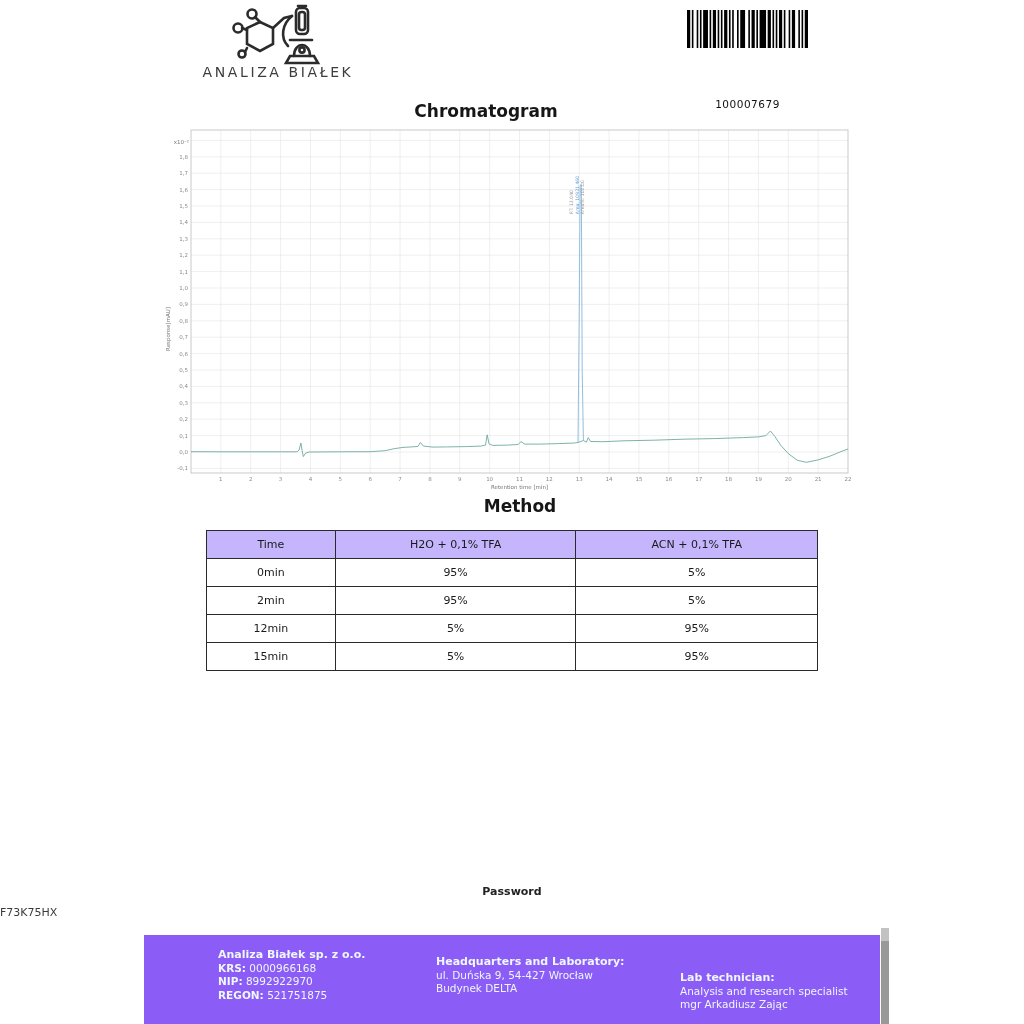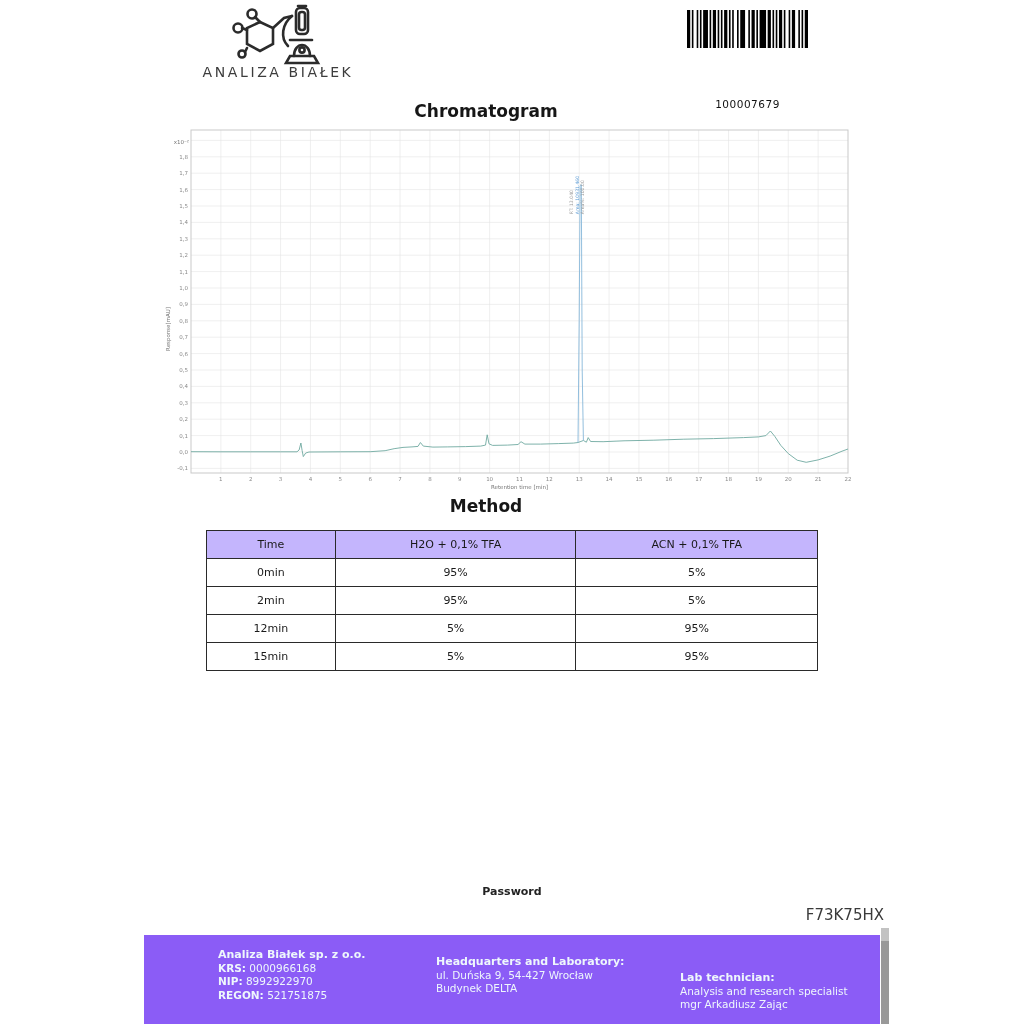--- a/index.html
+++ b/index.html
@@ -12,40 +12,40 @@
   .logo-text{left:178px;top:64px;width:200px;text-align:center;
              font-size:14px;letter-spacing:2.6px;color:#3d3d3d;}
   .barcode{left:687px;top:10px;width:121px;height:38px;}
   .barcode-number{left:667px;top:54px;width:161px;text-align:center;
                   font-size:10.5px;color:#111;letter-spacing:.5px;margin-top:44px;}
 
   
   .section-title{left:0;width:972px;text-align:center;
                  font-weight:bold;font-size:17px;color:#161616;}
   .title-chromatogram{top:101px;}
-  .title-method{top:496px;}
+  .title-method{top:496px;margin-left:34px;}
 
   
   .chart-wrap{left:160px;top:126px;width:700px;height:366px;}
 
   
   table.method{position:absolute;left:206px;top:530px;width:612px;
                border-collapse:collapse;font-size:11px;color:#1a1a1a;}
   table.method th, table.method td{border:1.5px solid #2a2a2a;text-align:center;
                height:27px;padding:0;font-weight:normal;}
   table.method th{background:#c4b5fd;}
   table.method col.c-time{width:129px;}
   table.method col.c-h2o{width:241px;}
   table.method col.c-acn{width:242px;}
 
   
   .password-label{left:0;top:885px;width:1024px;text-align:center;
                   font-weight:bold;font-size:11px;color:#222;}
-  .password-value{left:0;top:906px;width:884px;text-align:right;
-                  font-size:15px;color:#3a3a3a;}
+  .password-value{left:0;top:906px;width:884px;text-align:left;
+                  font-size:11px;color:#3a3a3a;}
 
   
   .footer{left:144px;top:935px;width:736px;height:89px;}
   .footer-col{position:absolute;color:#eef7fc;font-size:10.5px;line-height:13.5px;}
   .footer-col .ft-title{font-weight:bold;font-size:11px;}
   .footer-col .lbl{font-weight:bold;}
   .fcol-1{left:74px;top:13px;}
   .fcol-2{left:292px;top:20px;}
   .fcol-3{left:536px;top:36px;}
 

